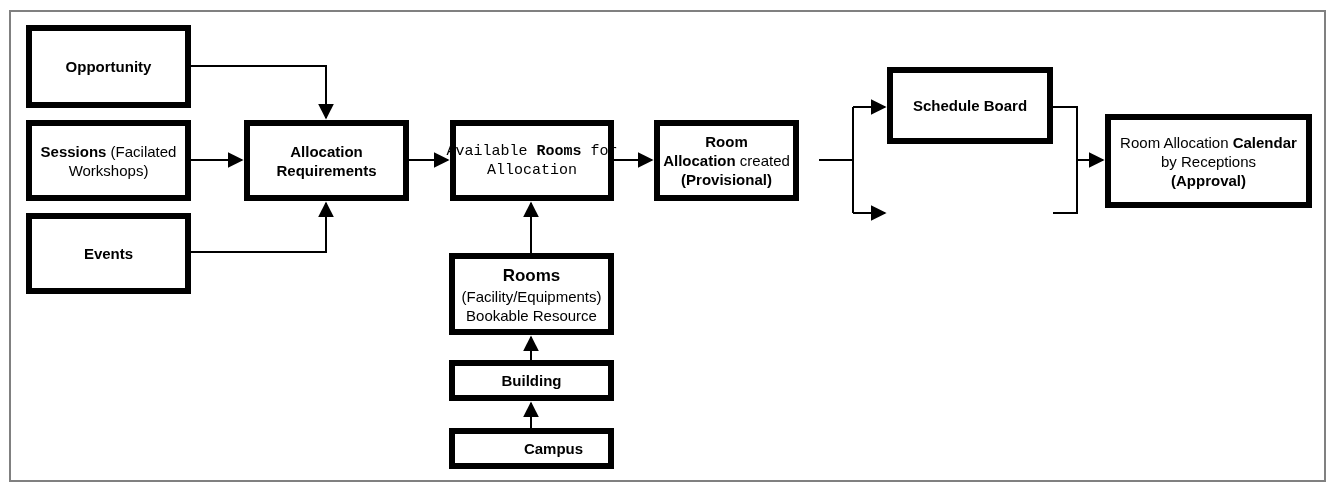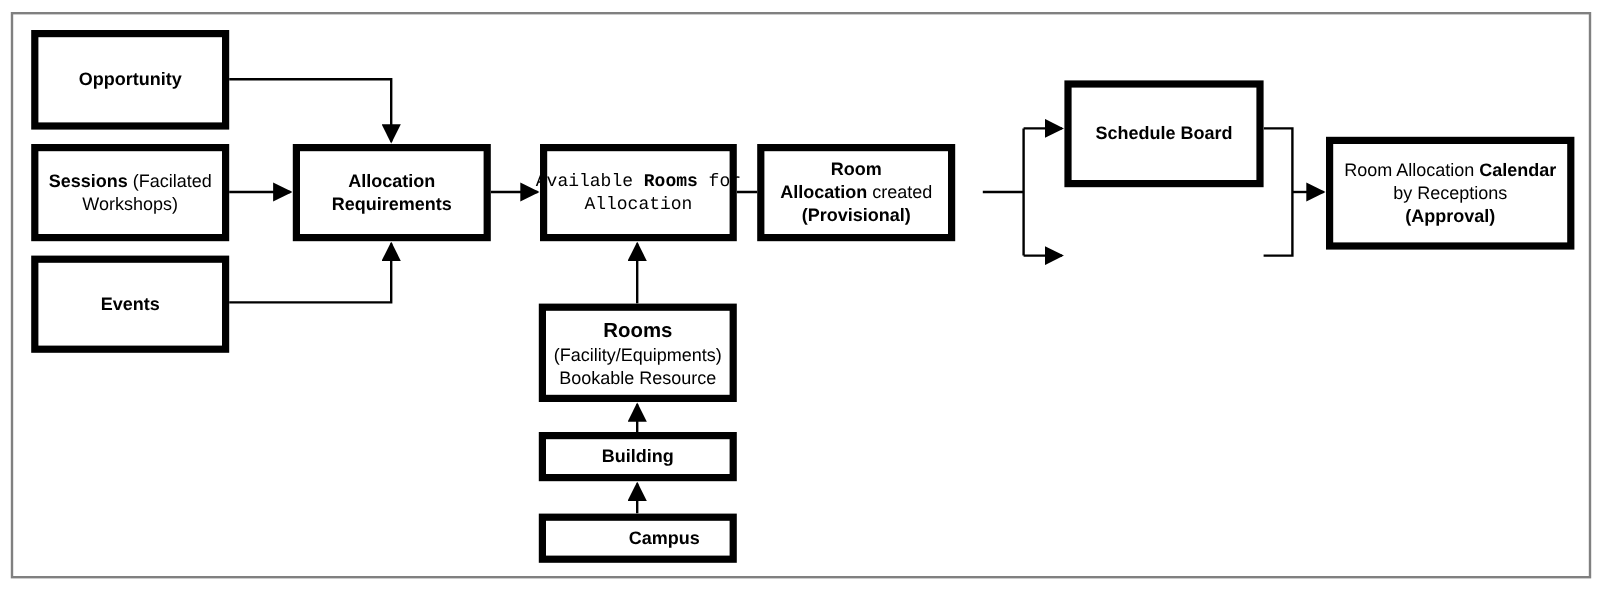--- a/index.html
+++ b/index.html
@@ -20,22 +20,22 @@
   .ln{white-space:nowrap;}
   .b1{font-weight:bold;}
   .b0{font-weight:normal;}
   .rooms-title{font-size:17px;line-height:23px;}
   
   .n-opportunity{left:26px;top:25px;width:165px;height:83px;}
   .n-sessions{left:26px;top:120px;width:165px;height:81px;}
   .n-events{left:26px;top:213px;width:165px;height:81px;}
   .n-allocation-requirements{left:244px;top:120px;width:165px;height:81px;}
   .n-available-rooms{left:450px;top:120px;width:164px;height:81px;font-family:Liberation Mono, monospace;}
-  .n-room-allocation-created{left:631px;top:120px;width:165px;height:81px;}
-  .n-schedule-board{left:887px;top:67px;width:166px;height:89px;}
+  .n-room-allocation-created{left:654px;top:120px;width:145px;height:81px;}
+  .n-schedule-board{left:887px;top:67px;width:166px;height:77px;}
   .n-calendar-view{left:887px;top:173px;width:166px;height:81px;}
   .n-approval{left:1105px;top:114px;width:207px;height:94px;}
   .n-rooms{left:449px;top:253px;width:165px;height:82px;}
   .n-building{left:449px;top:360px;width:165px;height:41px;}
   .n-campus{left:449px;top:428px;width:165px;height:41px;padding-left:48px;}
   .edge{stroke:#000000;stroke-width:2;fill:none;}
 </style>
 </head>
 <body>
 

